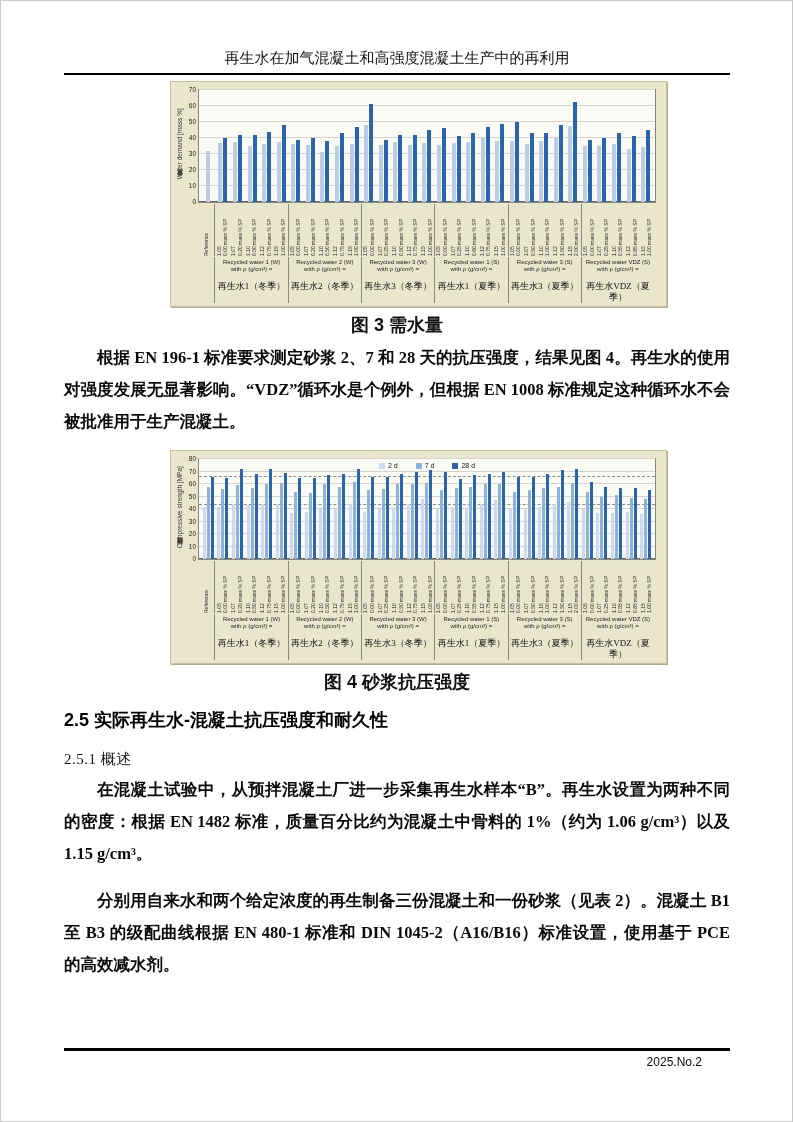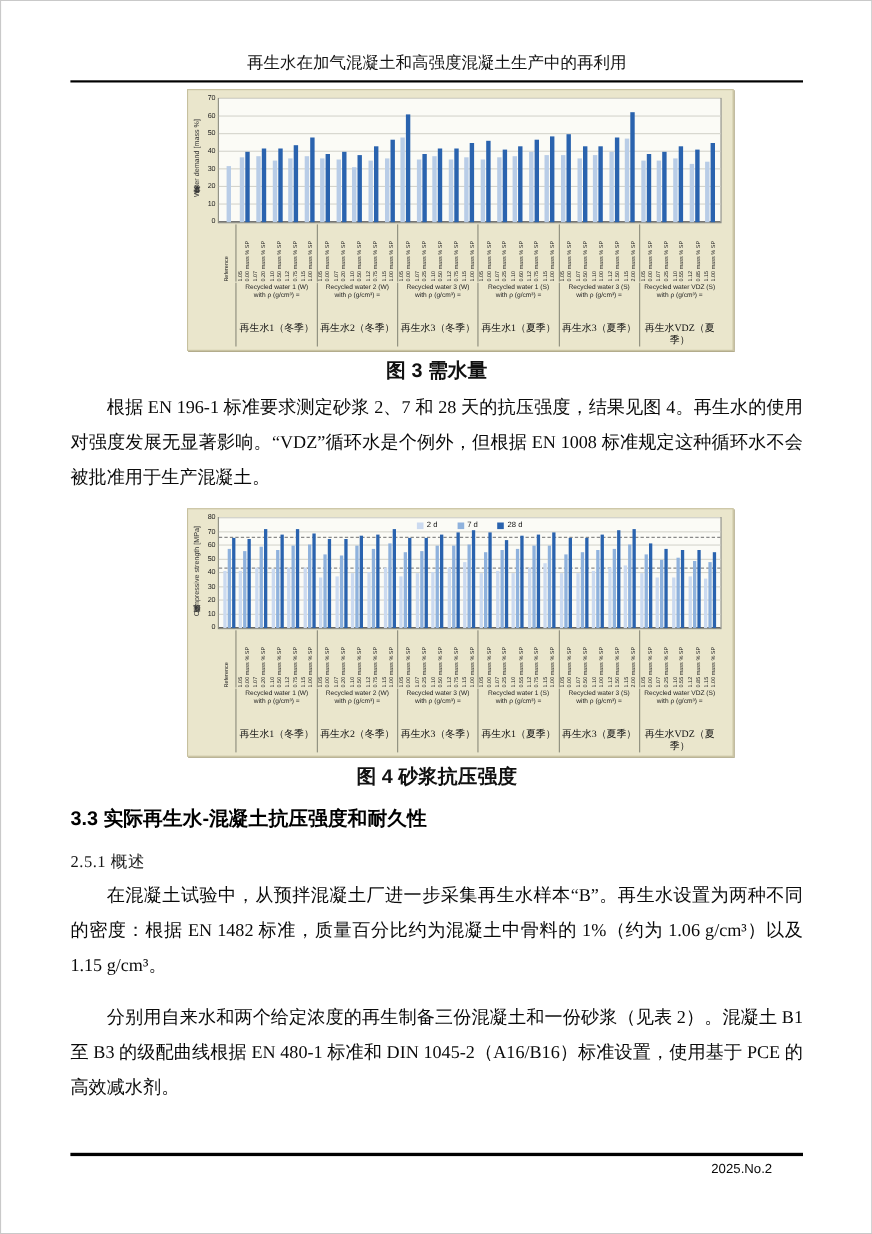--- a/index.html
+++ b/index.html
@@ -44,33 +44,33 @@
   .c-gsep{border-left:1px solid #8a8a7a;}
   .c-vt{
     writing-mode:vertical-rl;transform:rotate(180deg);
     font-size:5px;line-height:5.5px;font-family:"Liberation Sans",sans-serif;
     color:#222;white-space:nowrap;
   }
   .c-groups{display:flex;padding:0 2px;margin-top:1px;}
   .c-gspacer{flex:1 1 0;}
   .c-gcell{flex:5 5 0;border-left:1px solid #8a8a7a;text-align:center;padding-top:2px;}
   .c-gen{font-size:6px;line-height:7px;font-family:"Liberation Sans",sans-serif;color:#222;}
-  .c-gzh{font-size:9px;line-height:11px;margin-top:20px;color:#101010;}
+  .c-gzh{font-size:9px;line-height:11px;margin-top:8px;color:#101010;}
   .c-legend{display:flex;justify-content:center;gap:110px;margin-top:3px;align-items:flex-start;}
   .c-legend.top{position:absolute;top:3px;left:0;right:0;gap:18px;margin:0;z-index:2;}
   .c-litem{display:flex;gap:3px;align-items:flex-start;}
   .c-swatch{width:6px;height:6px;margin-top:1px;flex:0 0 auto;}
   .c-ltext{display:flex;flex-direction:column;align-items:center;}
   .c-lname{font-size:7px;line-height:8px;font-family:"Liberation Sans",sans-serif;color:#111;}
   .c-lzh{font-size:8px;line-height:9px;color:#111;}
   .fig-caption{
     text-align:center;font-family:"Liberation Sans",sans-serif;font-weight:bold;
     font-size:18px;margin-top:6px;color:#111;
   }
-  .para{font-size:16.5px;line-height:32px;text-align:justify;text-indent:33px;margin:5px 0 0;}
+  .para{font-size:16.5px;line-height:32px;text-align:justify;text-indent:33px;margin:5px 0 0;font-weight:bold;}
   .p3{margin-top:15px;}
   .sec-heading{
     font-family:"Liberation Sans",sans-serif;font-weight:bold;font-size:18px;
     margin-top:14px;color:#000;
   }
   .subsec-heading{font-size:15px;margin-top:18px;color:#161616;letter-spacing:0.5px;}
   .footer{position:absolute;left:64px;right:63px;top:1048px;border-top:3px solid #000;}
   .footer .pageno{display:block;text-align:center;font-size:12px;margin-top:4px;font-family:"Liberation Sans",sans-serif;}
   .footer .issue{position:absolute;right:28px;top:4px;font-size:12px;font-family:"Liberation Sans",sans-serif;}
 </style>
@@ -764,21 +764,21 @@
                 <div class="c-gen">with ρ (g/cm³) =</div>
                 <div class="c-gzh">再生水VDZ（夏季）</div>
               </div>
             </div>
           </div>
         </div>
       </div>
   </div>
   <div class="fig-caption">图 4  砂浆抗压强度</div>
 
-  <div class="sec-heading">3.3 实际再生水-混凝土抗压强度和耐久性</div>
+  <div class="sec-heading">2.5 实际再生水-混凝土抗压强度和耐久性</div>
   <div class="subsec-heading">2.5.1 概述</div>
 
   <p class="para">在混凝土试验中，从预拌混凝土厂进一步采集再生水样本“B”。再生水设置为两种不同的密度：根据 EN 1482 标准，质量百分比约为混凝土中骨料的 1%（约为 1.06 g/cm³）以及 1.15 g/cm³。</p>
   <p class="para p3">分别用自来水和两个给定浓度的再生制备三份混凝土和一份砂浆（见表 2）。混凝土 B1 至 B3 的级配曲线根据 EN 480-1 标准和 DIN 1045-2（A16/B16）标准设置，使用基于 PCE 的高效减水剂。</p>
 </div>
 
 <div class="footer">
   <span class="issue">2025.No.2</span>
 </div>
 

